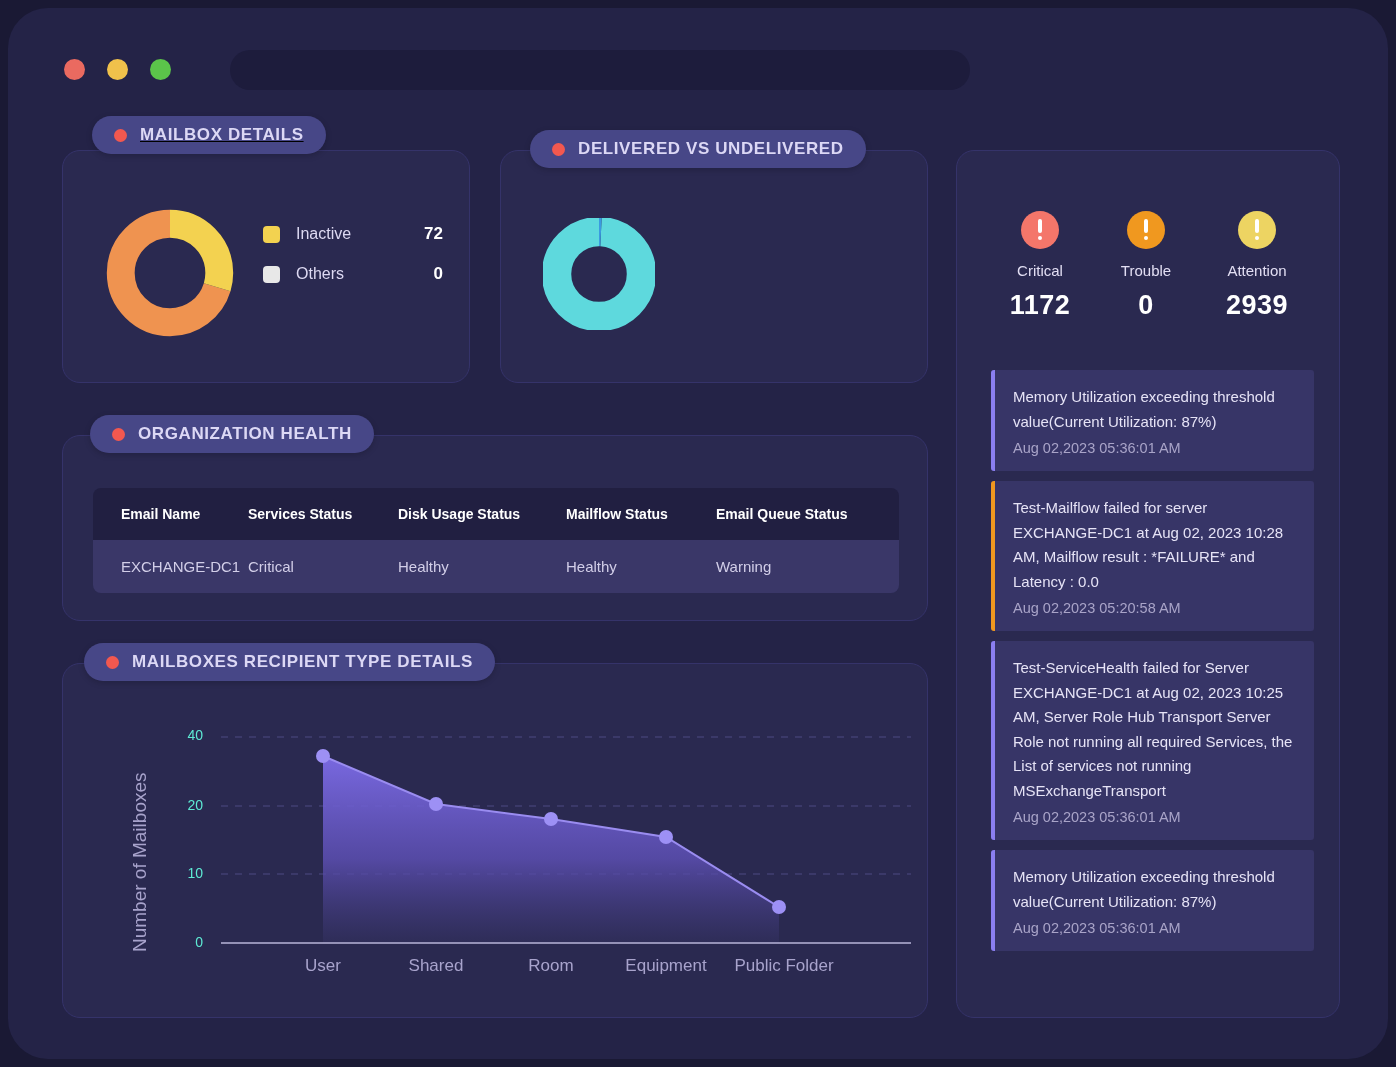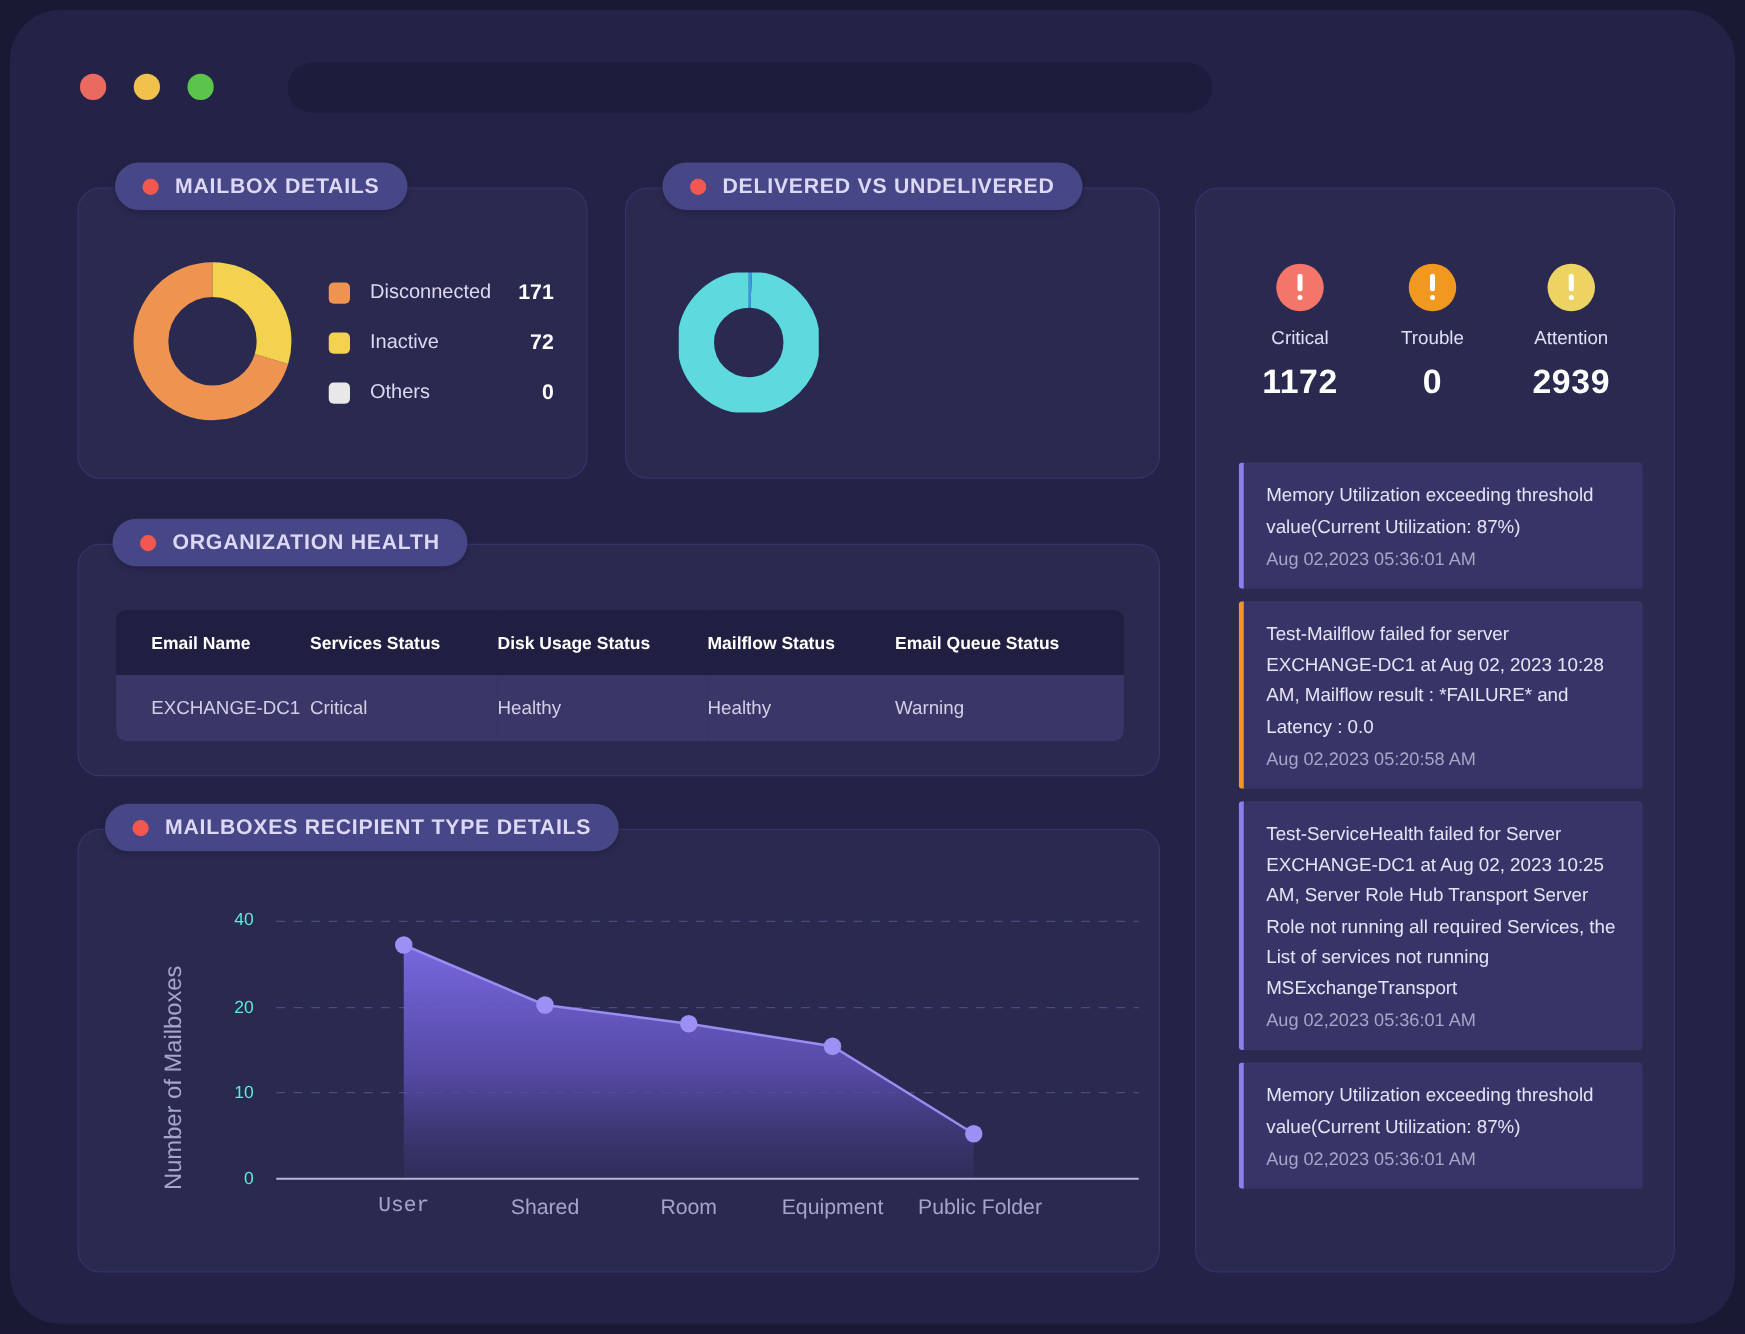--- a/index.html
+++ b/index.html
@@ -120,39 +120,34 @@
 
   <div class="titlebar">
     <div class="dots">
       <div class="dot red"></div>
       <div class="dot yellow"></div>
       <div class="dot green"></div>
     </div>
     <div class="addressbar" title=""></div>
   </div>
 
-  <div class="pill" style="left:84px; top:122px;">
+  <div class="pill" style="left:84px; top:108px;text-decoration:underline;">
     <span class="pdot"></span>
     <span class="ptext">MAILBOX DETAILS</span>
   </div>
   <div class="panel" style="left:54px; top:142px; width:408px; height:233px;">
 
     <svg width="130" height="130" viewBox="0 0 42 42" style="position:absolute; left:42px; top:57px;">
 
       <circle r="15.9155" cx="21" cy="21" fill="transparent" stroke="#ef9350" stroke-width="9" stroke-dasharray="70.37 29.63" stroke-dashoffset="-29.63" transform="rotate(-90 21 21)"></circle>
 
       <circle r="15.9155" cx="21" cy="21" fill="transparent" stroke="#f3d250" stroke-width="9" stroke-dasharray="29.63 70.37" stroke-dashoffset="0" transform="rotate(-90 21 21)"></circle>
     </svg>
 
     <div class="legend" style="left:200px; top:63px; width:180px;">
-      <div class="legend-row">
-        <span class="swatch" style="background:#ef9350"></span>
-        <span class="lbl" style="width:112px">Disconnected</span>
-        <span class="val" style="width:44px">171</span>
-      </div>
       <div class="legend-row">
         <span class="swatch" style="background:#f3d250"></span>
         <span class="lbl" style="width:112px">Inactive</span>
         <span class="val" style="width:44px">72</span>
       </div>
       <div class="legend-row">
         <span class="swatch" style="background:#e8e8e8"></span>
         <span class="lbl" style="width:112px">Others</span>
         <span class="val" style="width:44px">0</span>
       </div>
@@ -234,21 +229,21 @@
 
       <line x1="10" y1="219" x2="700" y2="219" stroke="#b9b4d8" stroke-width="1.5"></line>
 
       <circle cx="112" cy="32" r="7" fill="#9d90f5"></circle>
       <circle cx="225" cy="80" r="7" fill="#9d90f5"></circle>
       <circle cx="340" cy="95" r="7" fill="#9d90f5"></circle>
       <circle cx="455" cy="113" r="7" fill="#9d90f5"></circle>
       <circle cx="568" cy="183" r="7" fill="#9d90f5"></circle>
     </svg>
 
-    <div class="xtick" style="left:200px; top:292px; width:120px;font-family:Liberation Mono, monospace;">User</div>
+    <div class="xtick" style="left:200px; top:292px; width:120px;">User</div>
     <div class="xtick" style="left:313px; top:292px; width:120px;">Shared</div>
     <div class="xtick" style="left:428px; top:292px; width:120px;">Room</div>
     <div class="xtick" style="left:543px; top:292px; width:120px;">Equipment</div>
     <div class="xtick" style="left:656px; top:292px; width:130px;">Public Folder</div>
   </div>
 
   <div class="panel" style="left:948px; top:142px; width:384px; height:868px;">
 
     <div class="sev" style="left:28px; top:60px;">
       <div class="sev-ic" style="background:#f4766a"></div>

